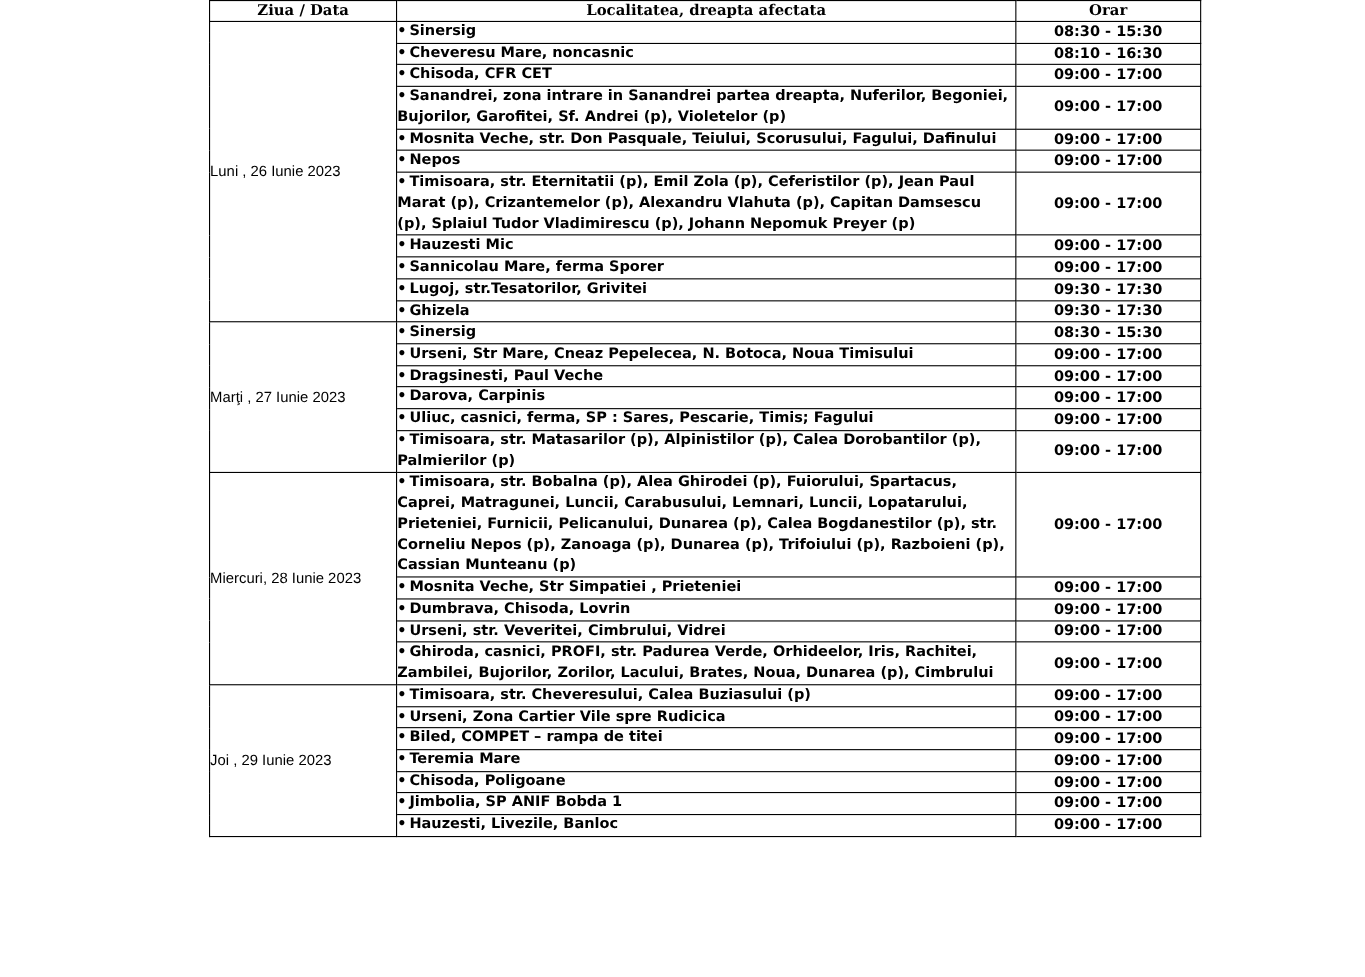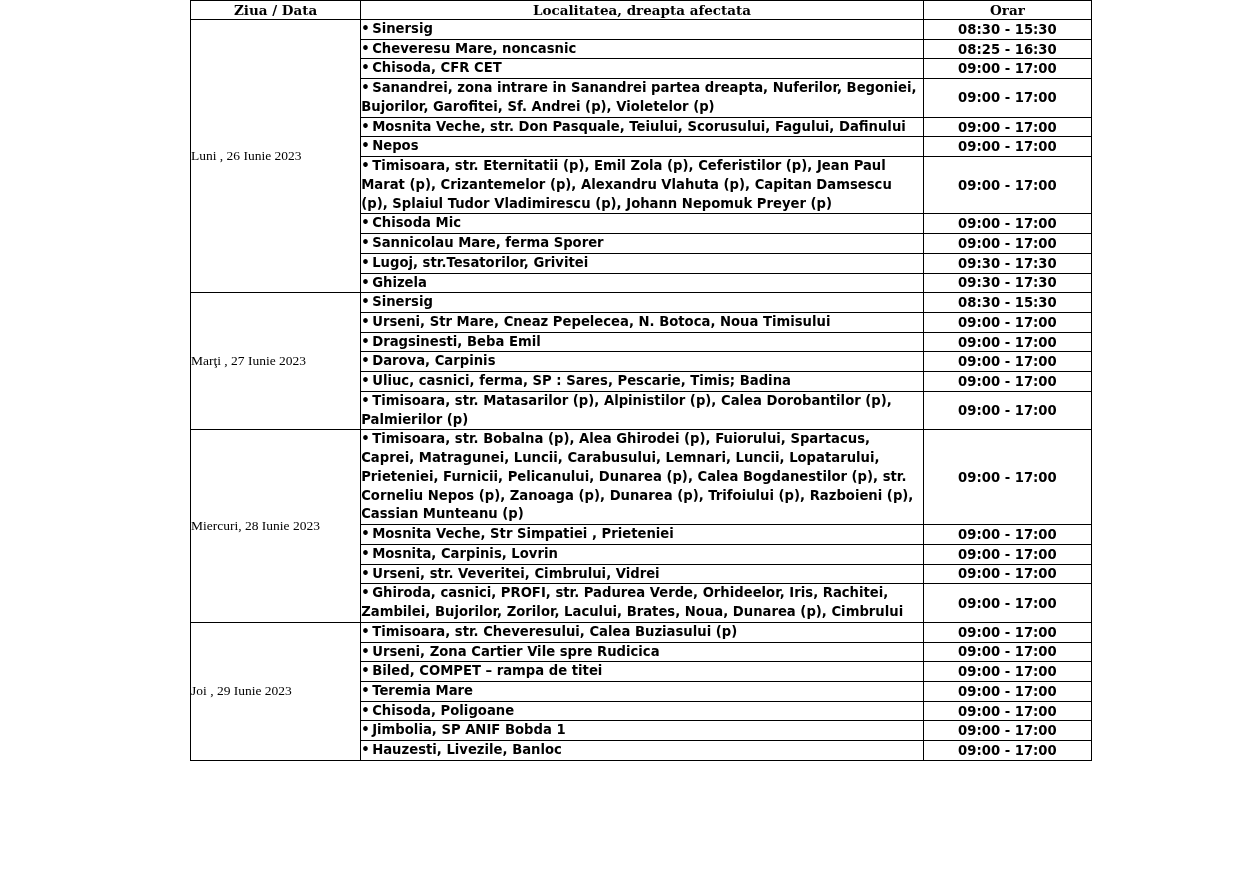--- a/index.html
+++ b/index.html
@@ -47,21 +47,21 @@
     font-size: 13.5px;
     text-align: center;
     padding: 3px 2px 4px 2px;
     height: 18px;
   }
   .col-day   { width: 170px; }
   .col-place { width: 562px; }
   .col-time  { width: 168px; }
 
   td.day {
-    font-family: Liberation Serif, serif;
+    font-family: Liberation Sans, sans-serif;
     font-size: 13.5px;
     text-align: left;
     vertical-align: middle;
     padding: 4px 6px 4px 10px;
     line-height: 1.35;
   }
   td.place {
     font-family: "DejaVu Sans", sans-serif;
     font-weight: bold;
     font-size: 13.2px;
@@ -108,21 +108,21 @@
       </tr>
     </thead>
     <tbody id="table-body">
         <tr>
           <td class="day" rowspan="11">Luni , 26 Iunie 2023</td>
           <td class="place"><span class="bullet">•</span><span class="txt">Sinersig</span></td>
           <td class="time">08:30 - 15:30</td>
         </tr>
         <tr>
           <td class="place"><span class="bullet">•</span><span class="txt">Cheveresu Mare, noncasnic</span></td>
-          <td class="time">08:25 - 16:30</td>
+          <td class="time">08:10 - 16:30</td>
         </tr>
         <tr>
           <td class="place"><span class="bullet">•</span><span class="txt">Chisoda, CFR CET</span></td>
           <td class="time">09:00 - 17:00</td>
         </tr>
         <tr>
           <td class="place"><span class="bullet">•</span><span class="txt">Sanandrei, zona intrare in Sanandrei partea dreapta, Nuferilor, Begoniei, Bujorilor, Garofitei, Sf. Andrei (p), Violetelor (p)</span></td>
           <td class="time">09:00 - 17:00</td>
         </tr>
         <tr>
@@ -131,21 +131,21 @@
         </tr>
         <tr>
           <td class="place"><span class="bullet">•</span><span class="txt">Nepos</span></td>
           <td class="time">09:00 - 17:00</td>
         </tr>
         <tr>
           <td class="place"><span class="bullet">•</span><span class="txt">Timisoara, str. Eternitatii (p), Emil Zola (p), Ceferistilor (p), Jean Paul Marat (p), Crizantemelor (p), Alexandru Vlahuta (p), Capitan Damsescu (p), Splaiul Tudor Vladimirescu (p), Johann Nepomuk Preyer (p)</span></td>
           <td class="time">09:00 - 17:00</td>
         </tr>
         <tr>
-          <td class="place"><span class="bullet">•</span><span class="txt">Chisoda Mic</span></td>
+          <td class="place"><span class="bullet">•</span><span class="txt">Hauzesti Mic</span></td>
           <td class="time">09:00 - 17:00</td>
         </tr>
         <tr>
           <td class="place"><span class="bullet">•</span><span class="txt">Sannicolau Mare, ferma Sporer</span></td>
           <td class="time">09:00 - 17:00</td>
         </tr>
         <tr>
           <td class="place"><span class="bullet">•</span><span class="txt">Lugoj, str.Tesatorilor, Grivitei</span></td>
           <td class="time">09:30 - 17:30</td>
         </tr>
@@ -156,46 +156,46 @@
         <tr>
           <td class="day" rowspan="6">Marţi , 27 Iunie 2023</td>
           <td class="place"><span class="bullet">•</span><span class="txt">Sinersig</span></td>
           <td class="time">08:30 - 15:30</td>
         </tr>
         <tr>
           <td class="place"><span class="bullet">•</span><span class="txt">Urseni, Str Mare, Cneaz Pepelecea, N. Botoca, Noua Timisului</span></td>
           <td class="time">09:00 - 17:00</td>
         </tr>
         <tr>
-          <td class="place"><span class="bullet">•</span><span class="txt">Dragsinesti, Beba Emil</span></td>
+          <td class="place"><span class="bullet">•</span><span class="txt">Dragsinesti, Paul Veche</span></td>
           <td class="time">09:00 - 17:00</td>
         </tr>
         <tr>
           <td class="place"><span class="bullet">•</span><span class="txt">Darova, Carpinis</span></td>
           <td class="time">09:00 - 17:00</td>
         </tr>
         <tr>
-          <td class="place"><span class="bullet">•</span><span class="txt">Uliuc, casnici, ferma, SP : Sares, Pescarie, Timis; Badina</span></td>
+          <td class="place"><span class="bullet">•</span><span class="txt">Uliuc, casnici, ferma, SP : Sares, Pescarie, Timis; Fagului</span></td>
           <td class="time">09:00 - 17:00</td>
         </tr>
         <tr>
           <td class="place"><span class="bullet">•</span><span class="txt">Timisoara, str. Matasarilor (p), Alpinistilor (p), Calea Dorobantilor (p), Palmierilor (p)</span></td>
           <td class="time">09:00 - 17:00</td>
         </tr>
         <tr>
           <td class="day" rowspan="5">Miercuri, 28 Iunie 2023</td>
           <td class="place"><span class="bullet">•</span><span class="txt">Timisoara, str. Bobalna (p), Alea Ghirodei (p), Fuiorului, Spartacus, Caprei, Matragunei, Luncii, Carabusului, Lemnari, Luncii, Lopatarului, Prieteniei, Furnicii, Pelicanului, Dunarea (p), Calea Bogdanestilor (p), str. Corneliu Nepos (p), Zanoaga (p), Dunarea (p), Trifoiului (p), Razboieni (p), Cassian Munteanu (p)</span></td>
           <td class="time">09:00 - 17:00</td>
         </tr>
         <tr>
           <td class="place"><span class="bullet">•</span><span class="txt">Mosnita Veche, Str Simpatiei , Prieteniei</span></td>
           <td class="time">09:00 - 17:00</td>
         </tr>
         <tr>
-          <td class="place"><span class="bullet">•</span><span class="txt">Mosnita, Carpinis, Lovrin</span></td>
+          <td class="place"><span class="bullet">•</span><span class="txt">Dumbrava, Chisoda, Lovrin</span></td>
           <td class="time">09:00 - 17:00</td>
         </tr>
         <tr>
           <td class="place"><span class="bullet">•</span><span class="txt">Urseni, str. Veveritei, Cimbrului, Vidrei</span></td>
           <td class="time">09:00 - 17:00</td>
         </tr>
         <tr>
           <td class="place"><span class="bullet">•</span><span class="txt">Ghiroda, casnici, PROFI, str. Padurea Verde, Orhideelor, Iris, Rachitei, Zambilei, Bujorilor, Zorilor, Lacului, Brates, Noua, Dunarea (p), Cimbrului</span></td>
           <td class="time">09:00 - 17:00</td>
         </tr>

